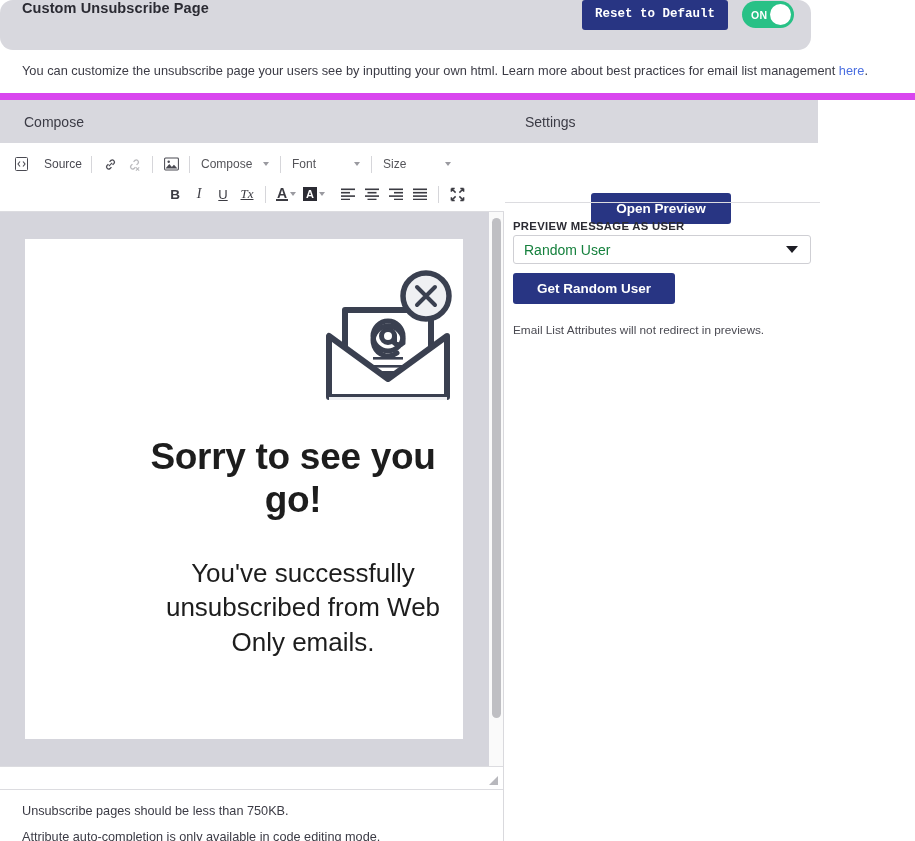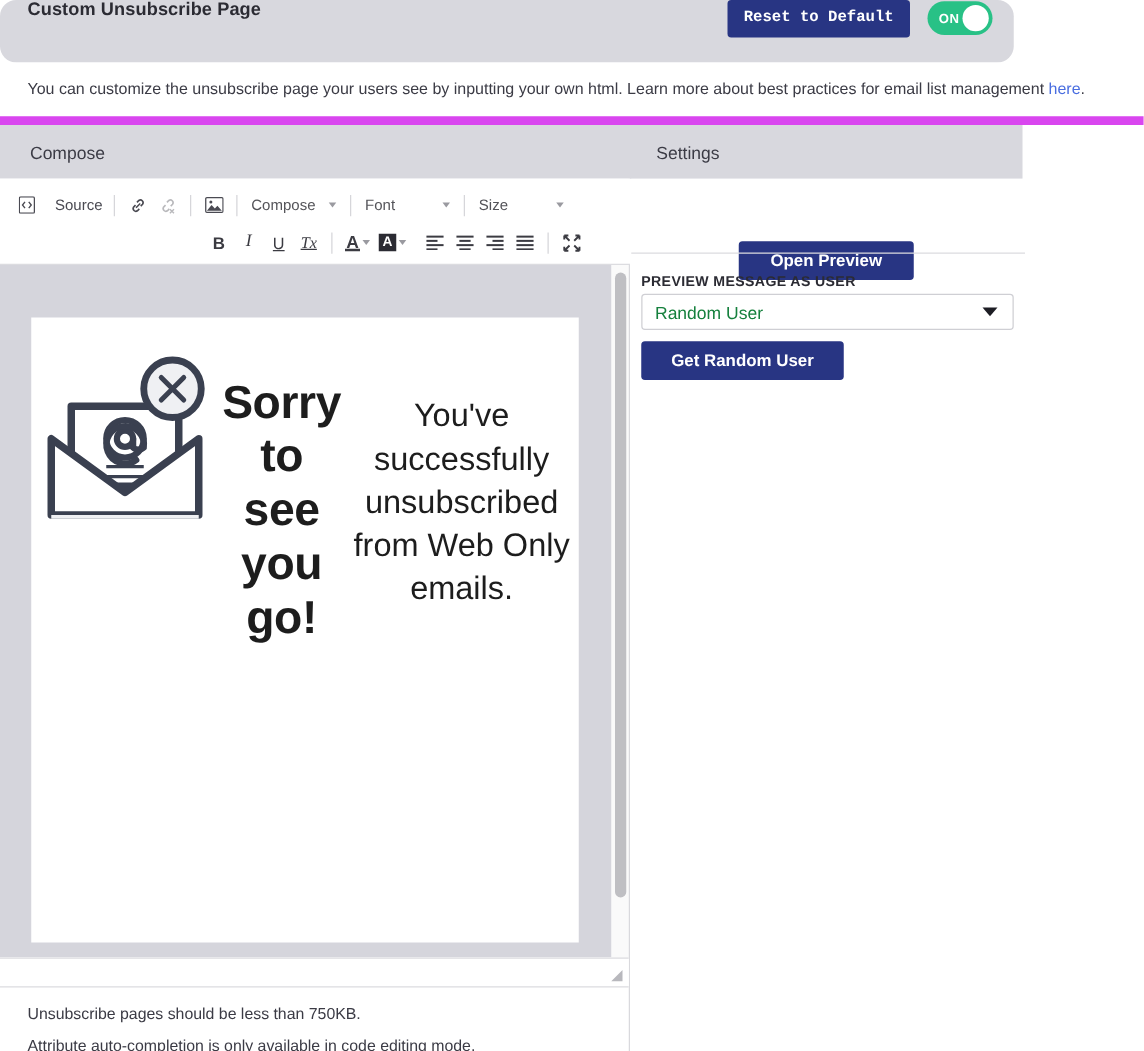--- a/index.html
+++ b/index.html
@@ -102,23 +102,23 @@
   }
   .tb-disabled { opacity: .38; }
   .fmt-letter { font-size: 14px; color: #3b3b42; }
 
   
   .editor-body {
     position: absolute; left: 0; top: 69px; width: 503px; height: 554px;
     background: #d5d5dc; overflow: hidden;
   }
   .editor-page {
-    position: absolute; left: 25px; top: 42px; width: 438px; height: 500px;
+    position: absolute; left: 25px; top: 27px; width: 438px; height: 500px;
     background: #ffffff;
-    display: flex; flex-direction: row; align-items: flex-start;
+    display: flex; flex-direction: column; align-items: flex-end;
     padding-top: 27px;
   }
   .unsub-h1 {
     font-size: 37px; font-weight: bold; color: #1d1d1d;
     text-align: center; line-height: 1.16; margin: 20px 0 0 0;
     max-width: 340px; letter-spacing: -.3px;
   }
   .unsub-p {
     font-size: 26px; color: #1d1d1d; text-align: center;
     line-height: 1.33; margin: 34px 0 0 0; max-width: 320px;
@@ -390,15 +390,16 @@
 
   <div class="settings-col">
     <button class="btn-open-preview">Open Preview</button>
     <div class="settings-divider"></div>
     <div class="field-label">PREVIEW MESSAGE AS USER</div>
     <div class="select-box">
       <span class="select-value">Random User</span>
       <span class="select-caret"></span>
     </div>
     <button class="btn-get-random">Get Random User</button>
+    <div class="settings-note">Email List Attributes will not redirect in previews.</div>
   </div>
 
 </div>
 
 </body></html>

